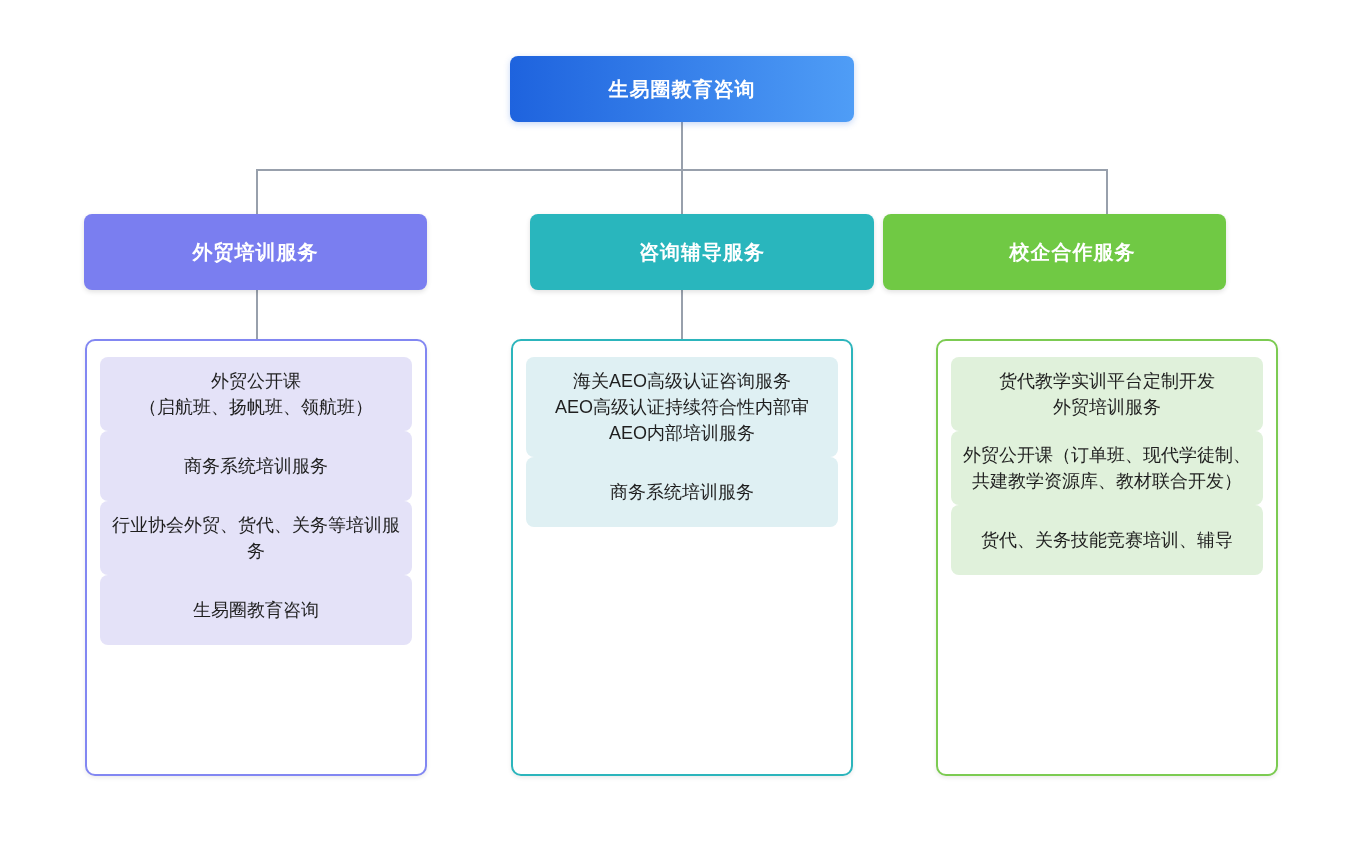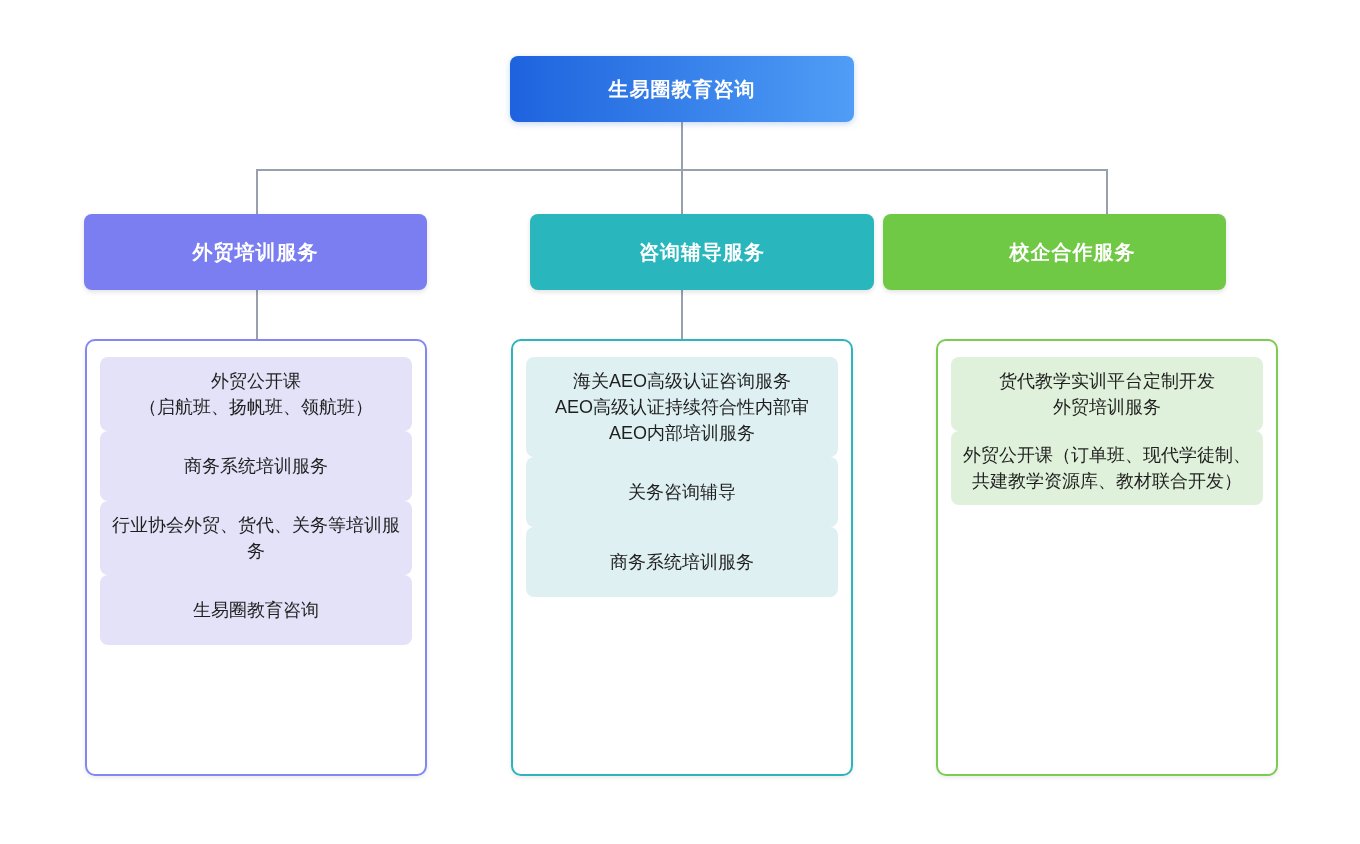--- a/index.html
+++ b/index.html
@@ -76,23 +76,23 @@
 （启航班、扬帆班、领航班）</div>
     <div class="item">商务系统培训服务</div>
     <div class="item">行业协会外贸、货代、关务等培训服务</div>
     <div class="item">生易圈教育咨询</div>
   </div>
 
   <div class="panel b2">
     <div class="item">海关AEO高级认证咨询服务
 AEO高级认证持续符合性内部审
 AEO内部培训服务</div>
-    <div class="item">关务咨询辅导</div>
     <div class="item">商务系统培训服务</div>
   </div>
 
   <div class="panel b3">
     <div class="item">货代教学实训平台定制开发
 外贸培训服务</div>
     <div class="item">外贸公开课（订单班、现代学徒制、共建教学资源库、教材联合开发）</div>
+    <div class="item">货代、关务技能竞赛培训、辅导</div>
   </div>
 
 </div>
 
 </body></html>

